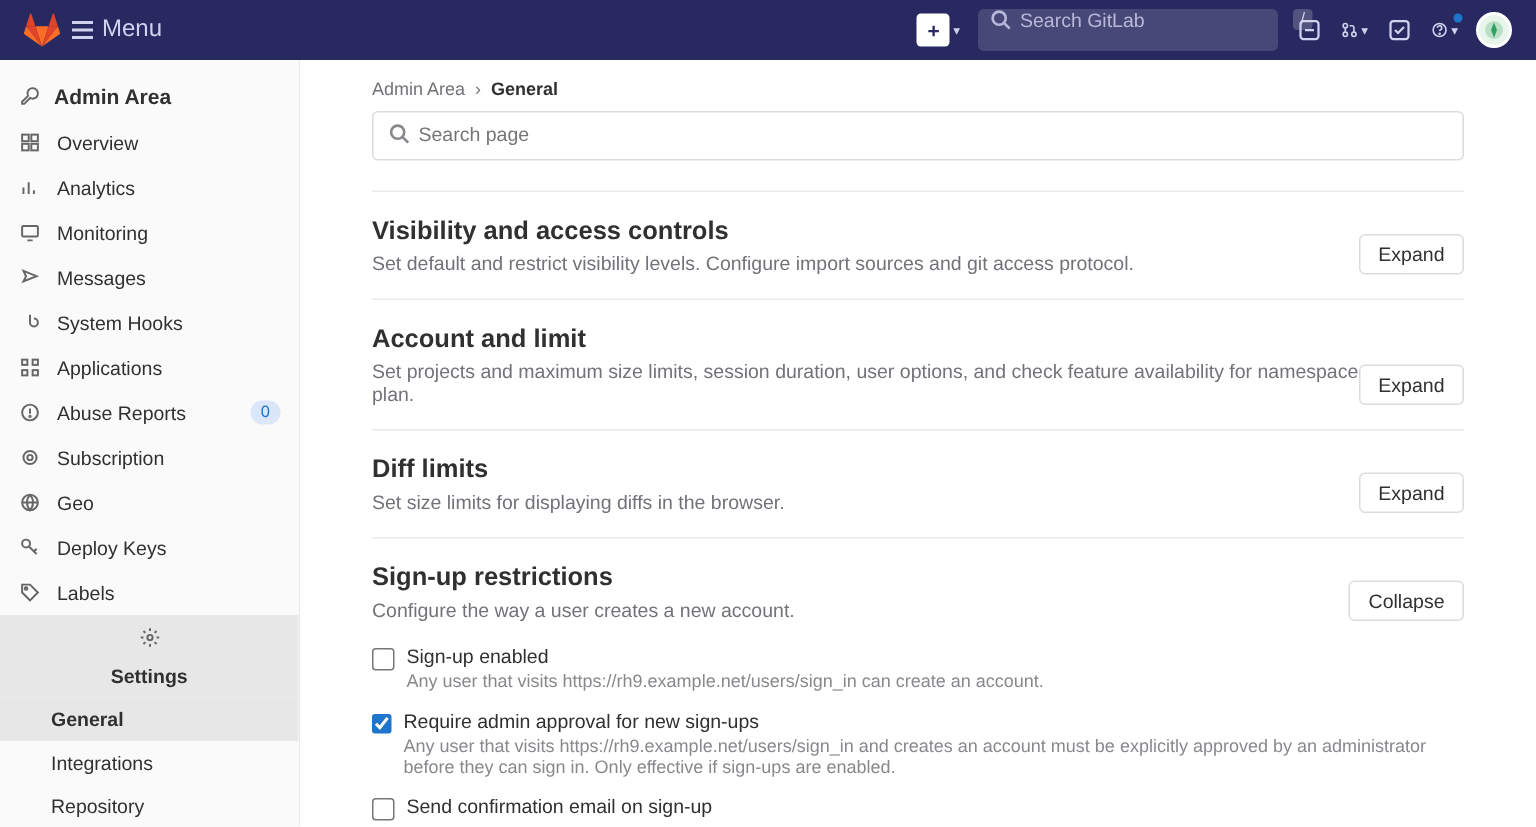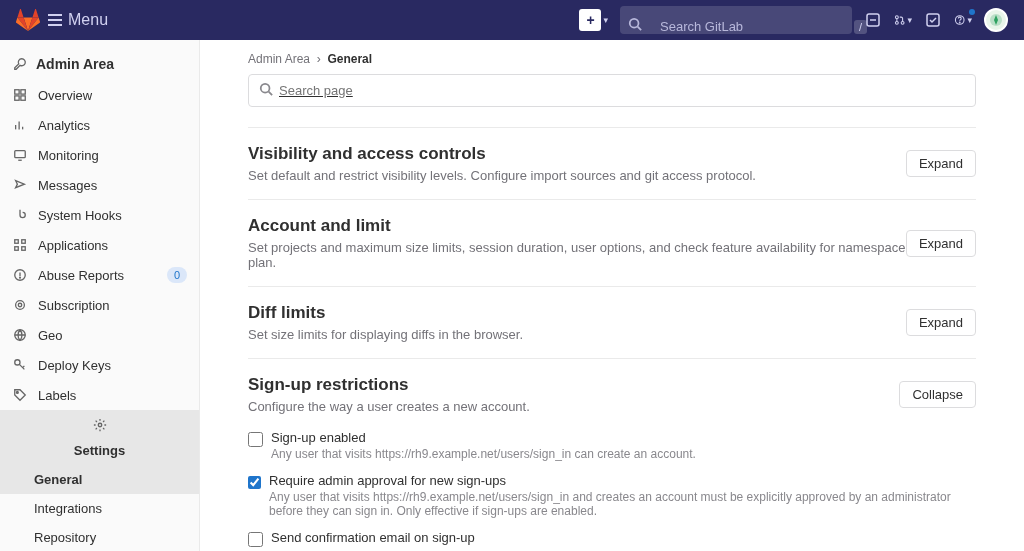--- a/index.html
+++ b/index.html
@@ -7,46 +7,46 @@
 
 .topbar { height: 40px; background: #292961; display: flex; align-items: center; padding: 0 16px; color: #fff; }
 .logo { width: 24px; height: 24px; margin-right: 8px; display: flex; align-items: center; }
 .menu-btn { display: flex; align-items: center; gap: 6px; color: #d1d1f0; font-size: 16px; cursor: pointer; }
 .hamburger { display: flex; flex-direction: column; gap: 3px; }
 .hamburger span { width: 14px; height: 2px; background: #d1d1f0; }
 .topbar-spacer { flex: 1; }
 .topbar-right { display: flex; align-items: center; gap: 12px; }
 .plus-box { width: 22px; height: 22px; background: #fff; border-radius: 3px; display: flex; align-items: center; justify-content: center; color: #292961; font-weight: bold; cursor: pointer; font-size: 14px; }
 .caret-down { font-size: 9px; color: #d1d1f0; margin-left: 2px; }
-.search-box { display: flex; align-items: flex-end; background: rgba(255,255,255,0.15); border-radius: 4px; height: 28px; padding: 0 8px; width: 232px; gap: 18px; }
+.search-box { display: flex; align-items: flex-start; background: rgba(255,255,255,0.15); border-radius: 4px; height: 28px; padding: 0 8px; width: 200px; gap: 6px; }
 .search-box input { background: transparent; border: none; color: #fff; outline: none; font-size: 13px; flex: 1; }
 .search-box input::placeholder { color: #b8b8db; }
 .kbd-hint { background: rgba(255,255,255,0.2); border-radius: 3px; padding: 1px 5px; font-size: 11px; color: #d1d1f0; }
 .top-icon { color: #d1d1f0; cursor: pointer; width: 18px; height: 18px; display: flex; align-items: center; justify-content: center; font-size: 15px; position: relative; }
 .badge-dot { position: absolute; top: -2px; right: -3px; width: 6px; height: 6px; background: #1f75cb; border-radius: 50%; }
 .avatar { width: 24px; height: 24px; border-radius: 50%; background: #e9f5ea; display: flex; align-items: center; justify-content: center; color: #2da160; font-weight: bold; font-size: 12px; cursor: pointer; border: 2px solid #fff; }
 
 .layout { display: flex; height: calc(100vh - 40px); }
 .sidebar { width: 200px; background: #fafafa; border-right: 1px solid #eaeaea; overflow-y: auto; padding: 8px 0; }
 .side-title { display: flex; align-items: center; gap: 8px; padding: 8px 12px; font-weight: 600; font-size: 14px; }
 .side-item { display: flex; align-items: center; gap: 10px; padding: 7px 12px; font-size: 13px; color: #303030; cursor: pointer; }
 .side-item.active { background: #e7e7e7; font-weight: 600; flex-direction: column; }
 .side-sub { padding-left: 34px; font-size: 13px; }
 .side-sub.current { background: #e7e7e7; font-weight: 600; }
 .side-icon { width: 16px; height: 16px; display: flex; align-items: center; justify-content: center; color: #666; flex-shrink: 0; }
 .count-badge { margin-left: auto; background: #dbe7f9; color: #1f75cb; border-radius: 9px; padding: 0 7px; font-size: 11px; line-height: 16px; }
 
 .main { flex: 1; overflow-y: auto; padding: 12px 48px 40px; }
 .breadcrumb { font-size: 12px; color: #737278; margin-bottom: 8px; }
 .breadcrumb b { color: #303030; }
-.page-search { width: 100%; border: 1px solid #dcdcde; border-radius: 4px; padding: 7px 10px; font-size: 13px; margin-bottom: 20px; display: flex; align-items: center; gap: 6px; text-decoration: underline; }
+.page-search { width: 100%; border: 1px solid #dcdcde; border-radius: 4px; padding: 7px 10px; font-size: 13px; margin-bottom: 20px; display: flex; align-items: flex-start; gap: 6px; }
 .page-search input { border: none; outline: none; flex: 1; font-size: 13px; }
 
 .section { border-top: 1px solid #eaeaea; padding: 16px 0; }
-.section-head { display: flex; align-items: center; gap: 0; }
+.section-head { display: flex; align-items: flex-end; gap: 0; }
 .section-title { font-size: 17px; font-weight: 600; color: #303030; margin-bottom: 4px; }
 .section-desc { font-size: 13px; color: #737278; }
 .section-body-col { flex: 1; }
 .expand-btn { border: 1px solid #dcdcde; background: #fff; border-radius: 4px; padding: 5px 12px; font-size: 13px; cursor: pointer; color: #303030; }
 
 .form-body { margin-top: 16px; }
 .checkbox-row { display: flex; align-items: flex-start; gap: 8px; margin-bottom: 12px; }
 .checkbox-row input[type="checkbox"] { margin-top: 2px; width: 15px; height: 15px; cursor: pointer; }
 .checkbox-label { font-size: 13px; color: #303030; }
 .checkbox-help { font-size: 12px; color: #89888d; margin-top: 2px; }

